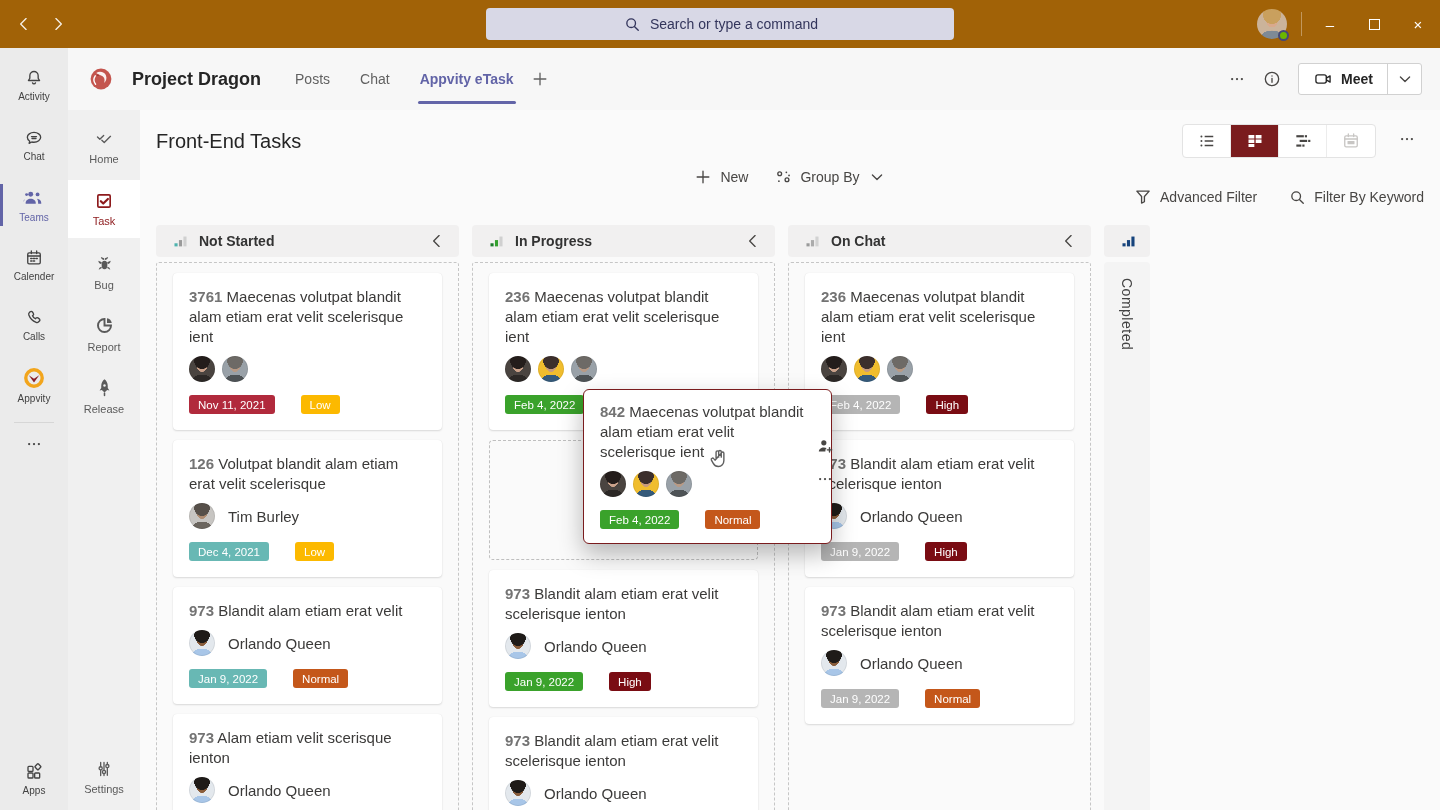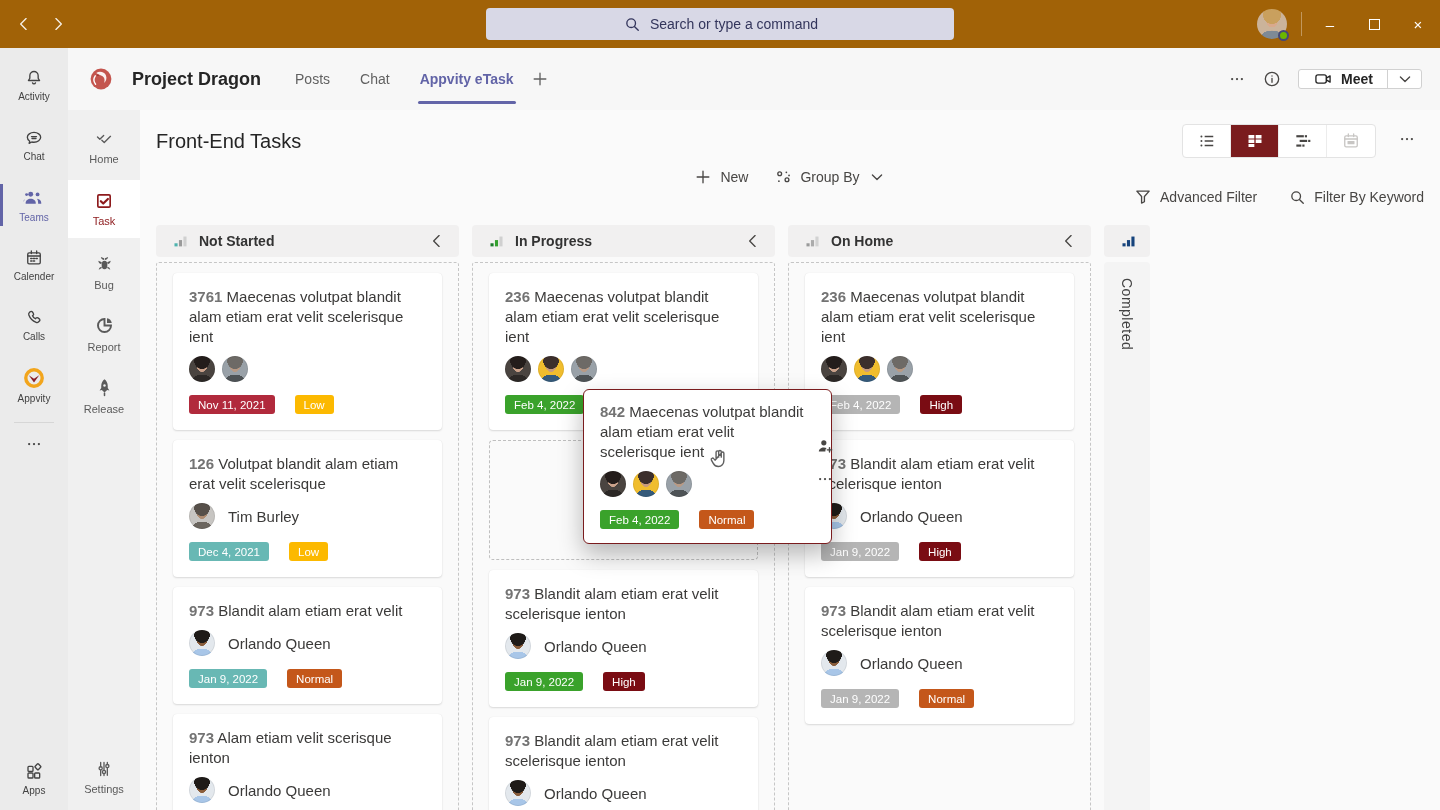--- a/index.html
+++ b/index.html
@@ -37,21 +37,21 @@
   .channel-header { height:62px; background:#f7f7f7; display:flex; align-items:center; position:relative; }
   .team-logo { width:26px; height:26px; margin-left:20px; }
   .team-name { font-size:18px; font-weight:bold; color:#252525; margin-left:18px; }
   .tabs { display:flex; align-items:center; margin-left:22px; gap:6px; height:100%; }
   .tab { padding:0 12px; font-size:14px; color:#616161; height:100%; display:flex; align-items:center; position:relative; cursor:pointer; }
   .tab.active { color:#6264a7; font-weight:bold; }
   .tab.active::after { content:""; position:absolute; left:10px; right:10px; bottom:6px; height:3px; background:#6264a7; border-radius:2px; }
   .add-tab { color:#616161; margin-left:4px; cursor:pointer; }
   .ch-right { position:absolute; right:18px; display:flex; align-items:center; gap:16px; color:#484644; }
   .icon-btn { cursor:pointer; color:#484644; display:flex; align-items:center; justify-content:center; }
-  .meet-btn { display:flex; align-items:stretch; background:#fff; border:1px solid #d1d1d1; border-radius:3px; height:20px; overflow:hidden; }
+  .meet-btn { display:flex; align-items:stretch; background:#fff; border:1px solid #d1d1d1; border-radius:3px; height:32px; overflow:hidden; }
   .meet-main { display:flex; align-items:center; gap:8px; padding:0 14px; font-size:14px; font-weight:bold; color:#252525; cursor:pointer; }
   .meet-split { width:34px; display:flex; align-items:center; justify-content:center; border-left:1px solid #d1d1d1; cursor:pointer; color:#484644; }
 
   
   .content { flex:1; display:flex; min-height:0; }
   .module-rail { width:72px; background:#f0f0f0; display:flex; flex-direction:column; padding-top:8px; }
   .mod-item { height:58px; display:flex; flex-direction:column; align-items:center; justify-content:center; gap:4px; color:#5a5a5a; font-size:11px; cursor:pointer; margin-bottom:4px; }
   .mod-item.active { background:#fff; color:#8d1a1c; }
   .mod-item.active svg { color:#8d1a1c; }
 
@@ -80,21 +80,21 @@
   .col-body-collapsed { margin-top:5px; height:554px; background:#f4f4f4; border-radius:4px 4px 0 0; display:flex; justify-content:center; padding-top:16px; cursor:pointer; }
   .v-text { writing-mode:vertical-rl; font-size:14px; color:#444; letter-spacing:.5px; }
 
   .card { background:#fff; border-radius:4px; box-shadow:0 1px 2px rgba(0,0,0,.13), 0 0 1px rgba(0,0,0,.09);
           padding:14px 16px 16px; margin-bottom:10px; cursor:pointer; }
   .card-title { font-size:15px; line-height:20px; color:#3b3a39; }
   .card-id { font-weight:bold; color:#737373; }
   .card-people { display:flex; align-items:center; gap:7px; margin-top:9px; }
   .assignee-name { font-size:15px; color:#3b3a39; margin-left:6px; }
   .avatar { width:26px; height:26px; border-radius:50%; flex:none; box-shadow:inset 0 0 0 1px rgba(0,0,0,.08); }
-  .card-badges { display:flex; gap:20px; margin-top:13px; }
+  .card-badges { display:flex; gap:26px; margin-top:13px; }
   .badge { height:19px; display:inline-flex; align-items:center; padding:0 9px; border-radius:3px; font-size:11.5px; color:#fff; }
   .card-placeholder { height:120px; border:1px dashed #bfbfbf; border-radius:4px; margin-bottom:10px; }
 
   
   .drag-card { position:absolute; left:583px; top:389px; width:249px; background:#fff; border:1.6px solid #7a1c1e; border-radius:6px;
                box-shadow:0 10px 24px rgba(0,0,0,.28); padding:12px 16px 14px; z-index:50; cursor:grabbing; }
   .drag-inner { position:relative; }
   .drag-actions { position:absolute; right:-4px; top:46px; display:flex; flex-direction:column; gap:14px; align-items:center; color:#484644; }
   .hand-cursor { position:absolute; left:122px; top:55px; color:#5f5f5f; }
 </style>
@@ -562,21 +562,21 @@
             </div>
             <div class="col">
               <div class="col-header">
                 <span>
                   <svg width="17" height="17" viewBox="0 0 24 24">
                     <rect x="3.5" y="14.5" width="4.4" height="4.4" fill="#9a9a9a"></rect>
                     <rect x="9.8" y="10" width="4.4" height="8.9" fill="#ababab"></rect>
                     <rect x="16.1" y="5" width="4.4" height="13.9" fill="#d2d2d2"></rect>
                   </svg>
                 </span>
-                <span class="col-name">On Home</span>
+                <span class="col-name">On Chat</span>
                 <span class="col-collapse">
                   <svg width="20" height="20" viewBox="0 0 24 24" fill="none" stroke="currentColor" stroke-width="1.6" stroke-linecap="round" stroke-linejoin="round">
                     <path d="M14.5 5.5L8 12l6.5 6.5"></path>
                   </svg>
                 </span>
               </div>
               <div class="col-body">
                 <div class="card">
                   <div class="card-title"><span class="card-id">236</span> Maecenas volutpat blandit alam etiam erat velit scelerisque ient</div>
                   <div class="card-people">

